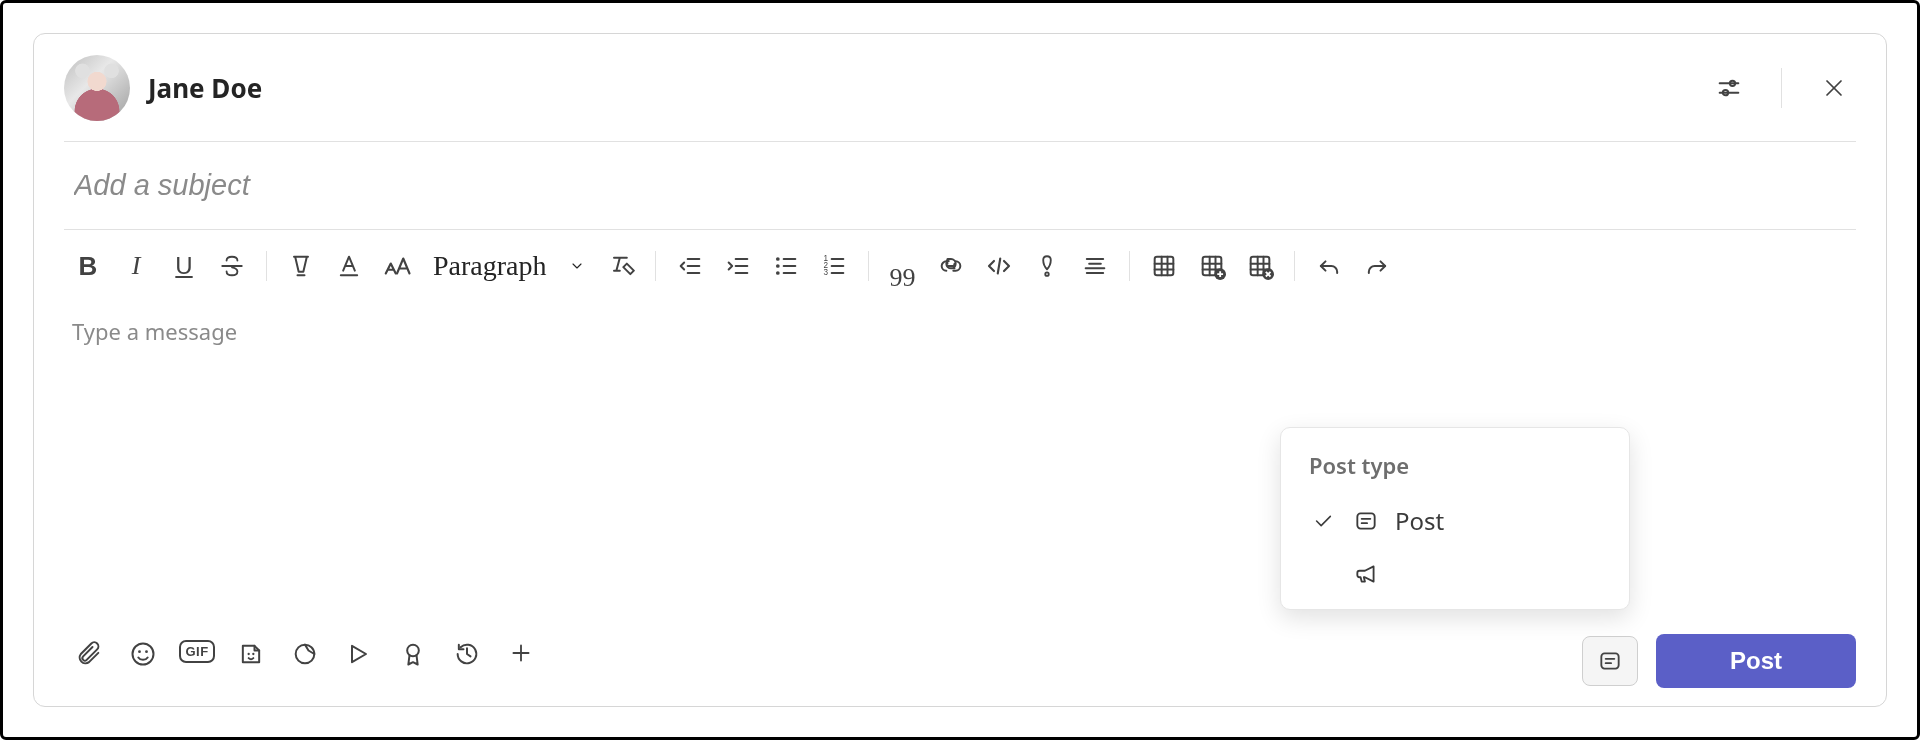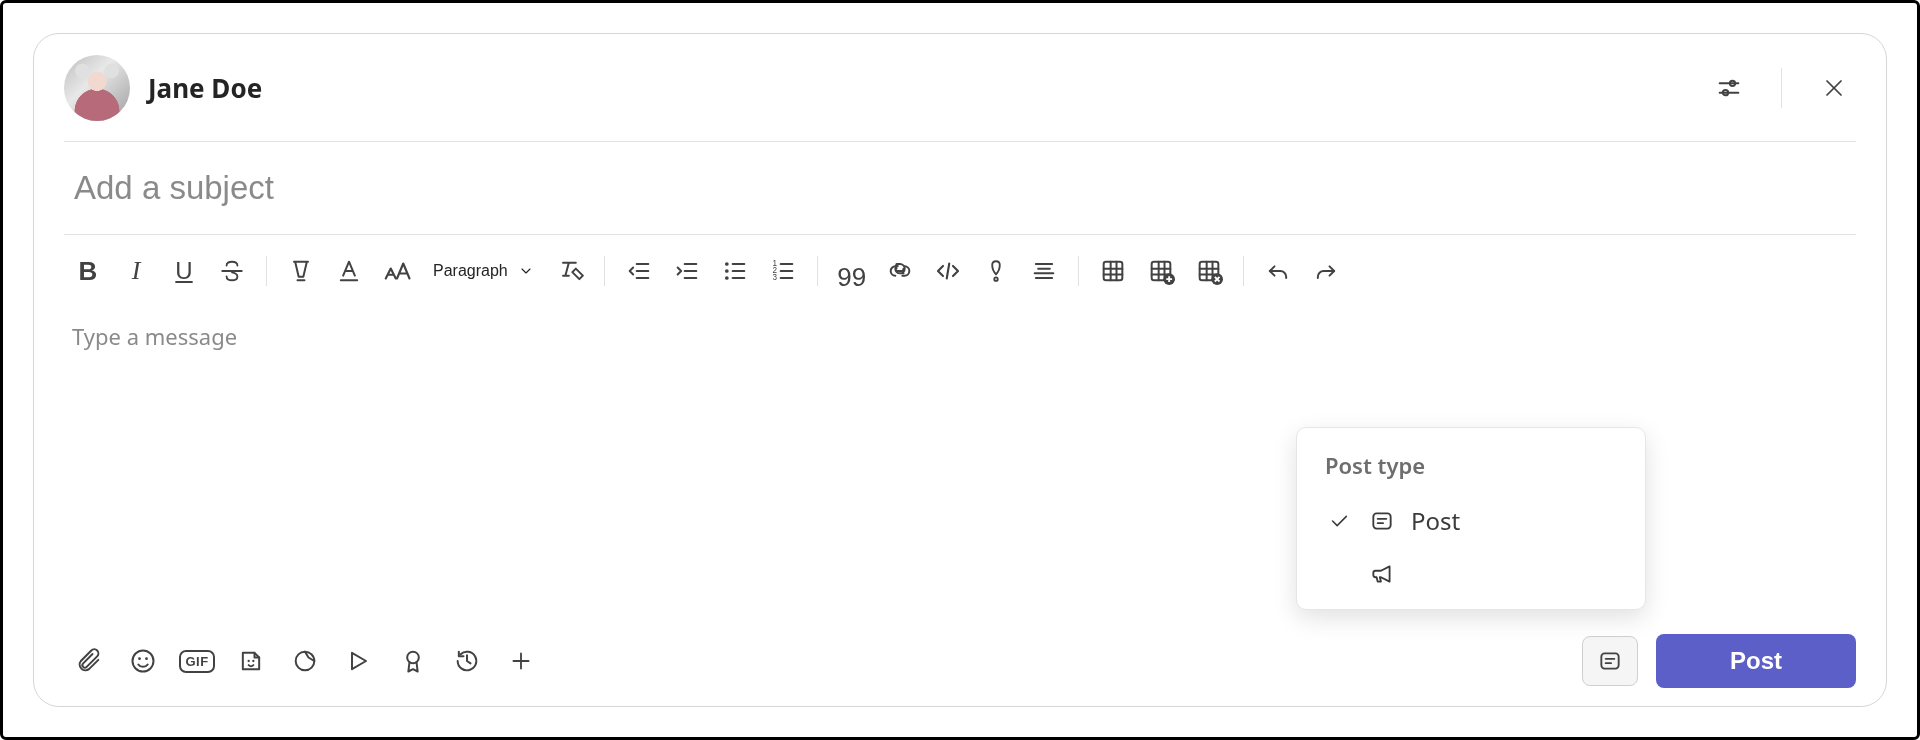--- a/index.html
+++ b/index.html
@@ -16,21 +16,21 @@
   body{width:1920px;height:740px;position:relative;overflow:hidden;}
 
   
   .frame{
     position:absolute;inset:0;border:3px solid #000;border-radius:6px;
     padding:30px 30px;
   }
 
   .composer{
     position:relative;
-    border:1px solid #d6d6d6;border-radius:26px;
+    border:1px solid #d6d6d6;border-radius:12px;
     height:100%;
     padding:0 30px;
     display:flex;flex-direction:column;
   }
 
   
   .hdr{
     display:flex;align-items:center;gap:18px;
     height:108px;
     border-bottom:1px solid var(--border);
@@ -53,71 +53,72 @@
   .hdr-spacer{flex:1;}
   .hdr-btn{display:flex;align-items:center;justify-content:center;width:44px;height:44px;border:none;background:none;cursor:pointer;color:var(--icon);}
   .hdr-sep{width:1px;height:40px;background:var(--border);margin:0 12px;}
 
   
   .subject{
     border-bottom:1px solid var(--border);
     padding:26px 8px;
   }
   .subject input{
-    width:100%;border:none;outline:none;font-size:33px;color:var(--text);
+    width:100%;border:none;outline:none;font-size:29px;color:var(--text);
     background:transparent;
+    font-style:italic;
   }
   .subject input::placeholder{color:var(--placeholder);font-weight:400;}
 
   
   .toolbar{
     display:flex;align-items:center;gap:0;
     padding:14px 0 10px 0;
     flex-wrap:nowrap;
   }
   .tbtn{
     display:inline-flex;align-items:center;justify-content:center;
     width:48px;height:44px;border:none;background:none;cursor:pointer;
     color:var(--icon);font-size:22px;
   }
-  .tbtn.wide{width:auto;padding:0 12px;gap:10px;font-size:16px;color:var(--text);}
+  .tbtn.wide{width:auto;padding:0 12px;gap:22px;font-size:28px;color:var(--text);font-family:Liberation Serif, serif;}
   .tsep{width:1px;height:30px;background:var(--border);margin:0 10px;}
 
   
   .msg-area{
     flex:1;padding:18px 8px 0 8px;
   }
   .msg-area .ph{color:var(--placeholder);font-size:22px;}
 
   
   .footer{
     display:flex;align-items:center;gap:4px;
     padding:8px 0 18px 0;
   }
   .fbtn{
-    display:inline-flex;align-items:center;justify-content:center;
+    display:inline-flex;align-items:flex-start;justify-content:center;
     width:50px;height:44px;border:none;background:none;cursor:pointer;color:var(--icon);
     font-size:22px;
   }
   .gif-box{border:2px solid var(--icon);border-radius:7px;font-size:13px;font-weight:700;padding:2px 4px;letter-spacing:.5px;}
   .f-spacer{flex:1;}
   .post-type-btn{
     width:56px;height:50px;border:1px solid #cfcfcf;border-radius:8px;
     background:#f5f5f5;display:inline-flex;align-items:center;justify-content:center;
     color:var(--icon);cursor:pointer;margin-right:14px;
   }
   .post-btn{
     height:54px;min-width:200px;border:none;border-radius:8px;
     background:var(--accent);color:#fff;font-size:24px;font-weight:600;
     cursor:pointer;
   }
 
   
   .popup{
-    position:absolute;right:240px;bottom:96px;
+    position:absolute;right:256px;bottom:96px;
     width:350px;background:#fff;border:1px solid #e6e6e6;border-radius:10px;
     box-shadow:var(--panel-shadow);padding:16px 8px 10px 8px;
   }
   .popup .title{color:#6e6e6e;font-size:22px;font-weight:600;padding:6px 20px 12px 20px;}
   .popup-item{
     display:flex;align-items:center;gap:16px;
     padding:12px 20px;border-radius:6px;cursor:pointer;font-size:24px;color:#3b3b3b;
   }
   .chk{width:28px;display:inline-flex;justify-content:center;color:#3b3b3b;}
 
@@ -233,21 +234,21 @@
           <text x="3" y="8" font-size="7" fill="currentColor">1</text>
             <line class="stroke" x1="10" y1="6" x2="20" y2="6"></line>
           <text x="3" y="14" font-size="7" fill="currentColor">2</text>
             <line class="stroke" x1="10" y1="12" x2="20" y2="12"></line>
           <text x="3" y="20" font-size="7" fill="currentColor">3</text>
             <line class="stroke" x1="10" y1="18" x2="20" y2="18"></line>
         </svg>
       </button>
       <div class="tsep"></div>
       <button class="tbtn" title="Quote">
-        <span style="font-size:26px;font-family:Liberation Sans, sans-serif;position:relative;top:6px;">99</span>
+        <span style="font-size:26px;font-family:Liberation Serif, serif;position:relative;top:12px;">99</span>
       </button>
       <button class="tbtn" title="Insert link">
         <svg width="28" height="28" viewBox="0 0 24 24">
           <path class="stroke" d="M9 12a4 4 0 0 1 0-4h3a4 4 0 0 1 0 8M15 12a4 4 0 0 0 0 4h-3a4 4 0 0 1 0-8" transform="translate(0 -2)"></path>
           <path class="stroke" d="M8 15a4 4 0 0 1-4-4 4 4 0 0 1 4-4h2M16 7a4 4 0 0 1 4 4 4 4 0 0 1-4 4h-2M9 11h6" transform="translate(0 1)"></path>
         </svg>
       </button>
       <button class="tbtn" title="Code snippet">
         <svg width="30" height="30" viewBox="0 0 24 24">
           <path class="stroke" d="M8 8l-4 4 4 4M16 8l4 4-4 4M13 6l-2 12"></path>

